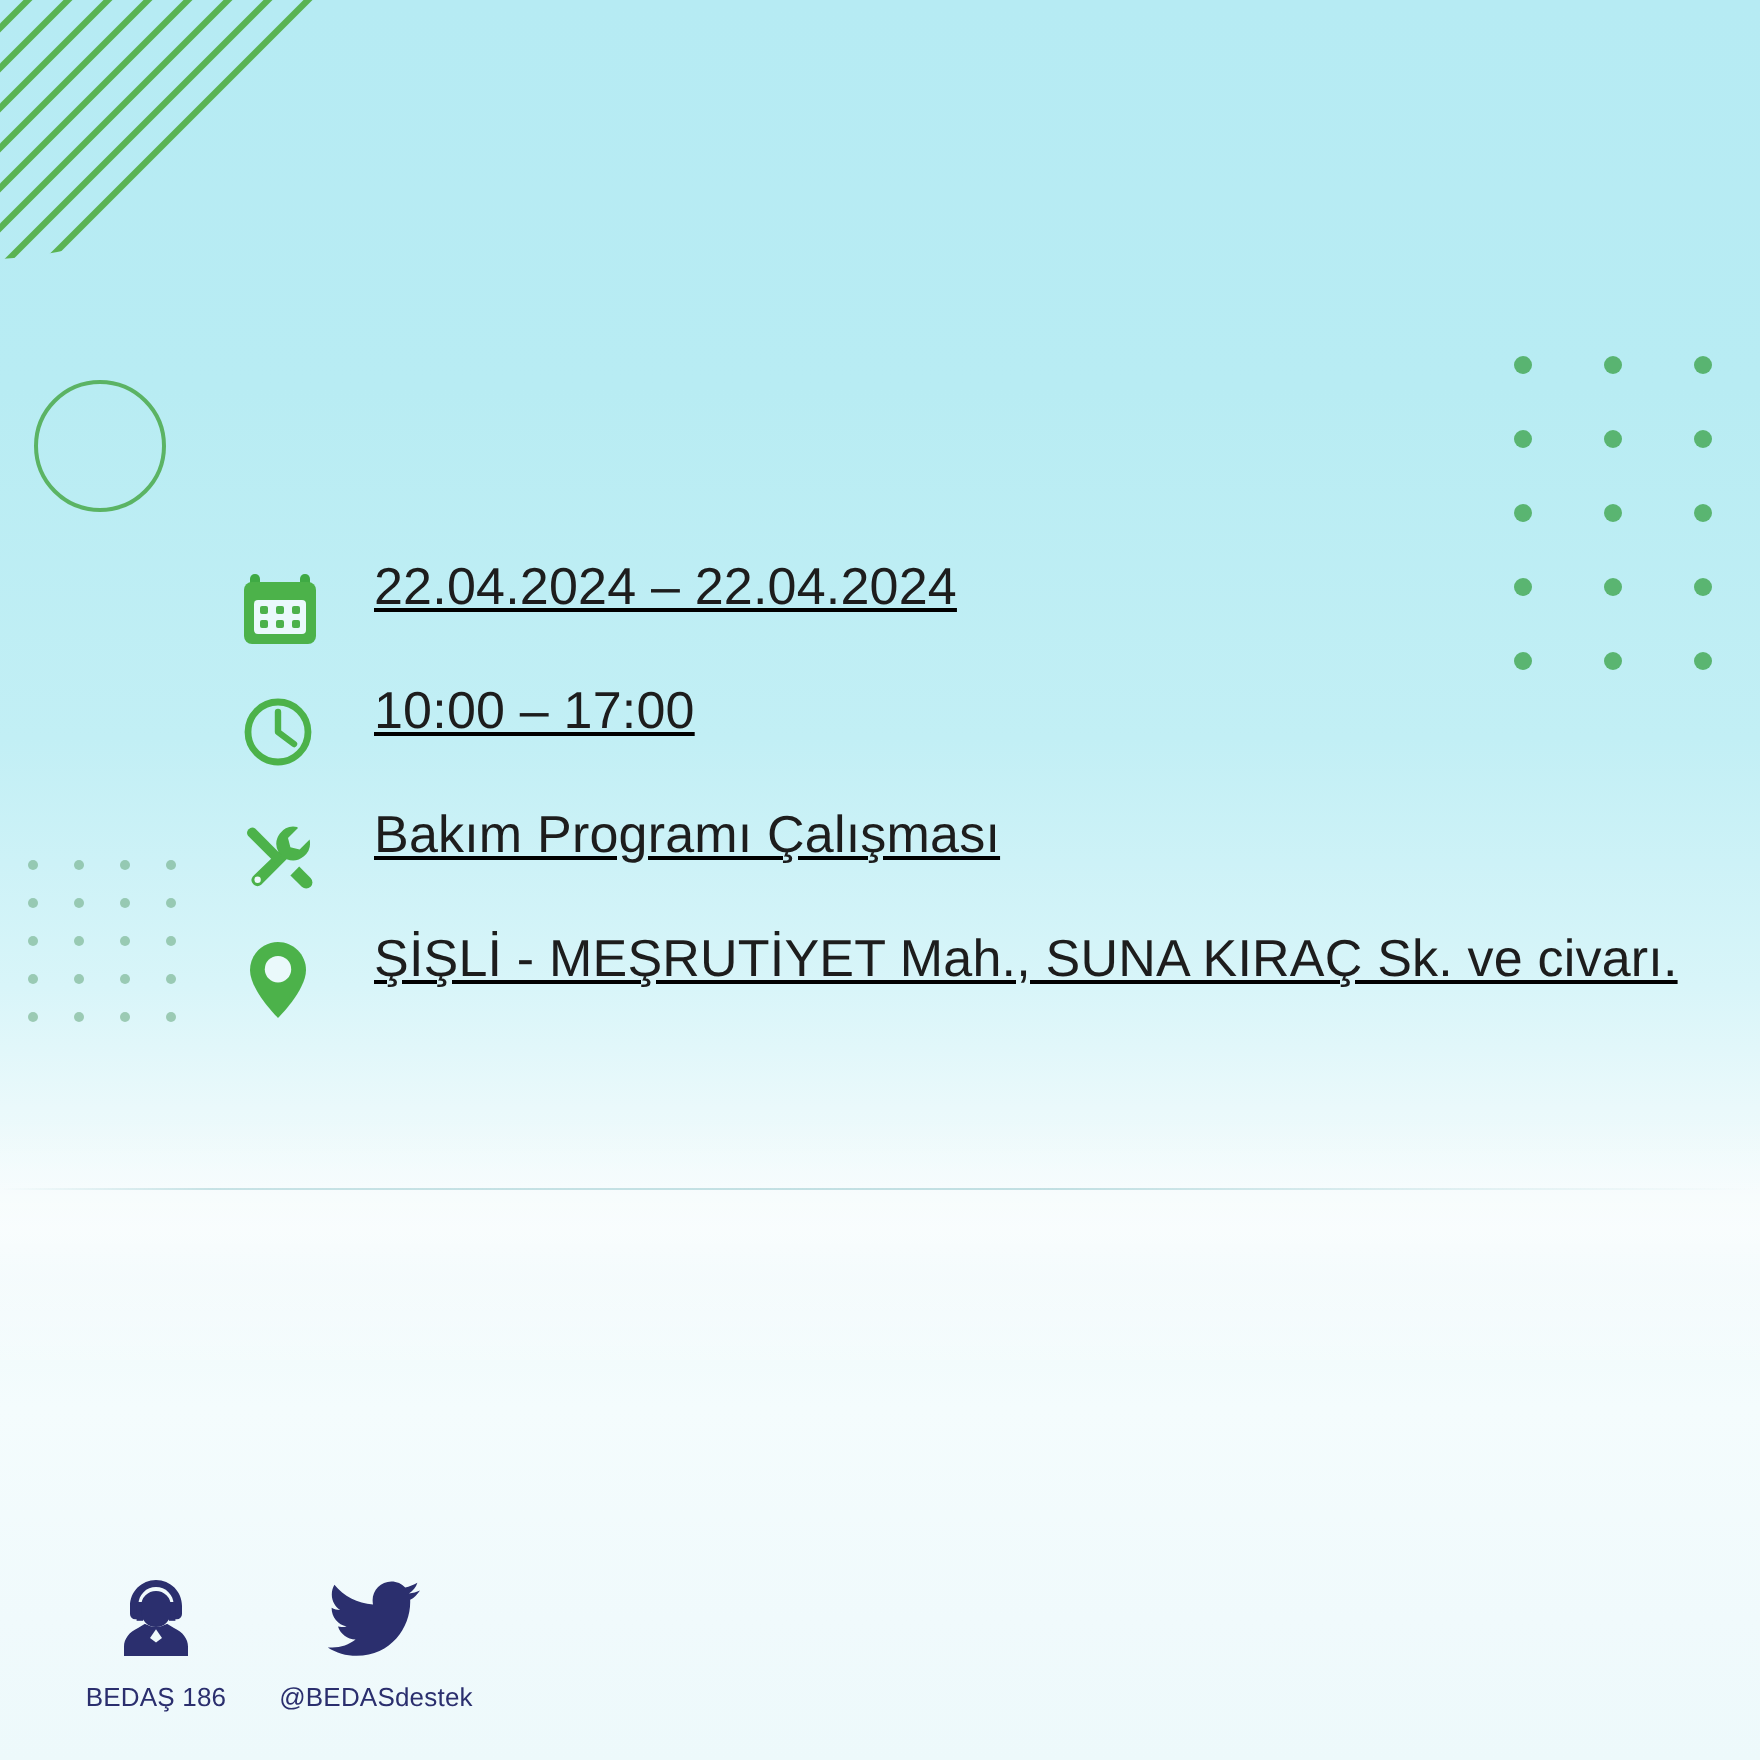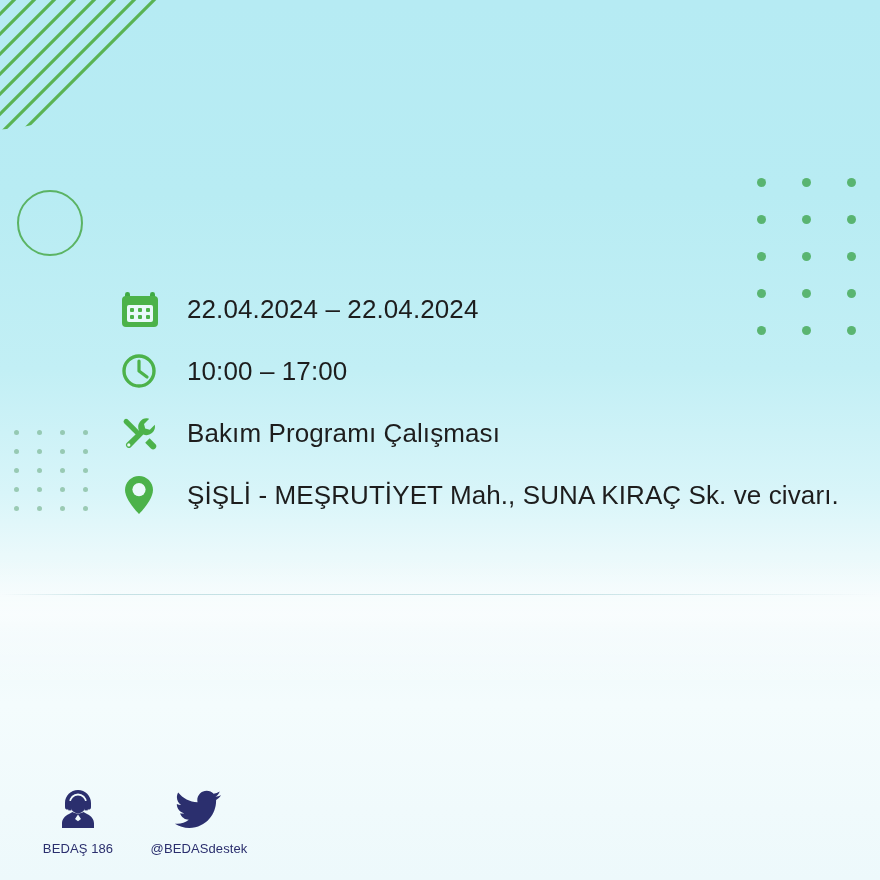--- a/index.html
+++ b/index.html
@@ -98,22 +98,22 @@
 
   
   #info {
     position: absolute;
     top: 278px;
     left: 118px;
     width: 740px;
   }
   .info-row {
     display: flex;
-    align-items: center;
     height: 62px;
+    text-decoration: underline;
   }
   .info-icon {
     width: 52px;
     min-width: 52px;
     height: 52px;
     display: flex;
     align-items: center;
     justify-content: flex-start;
   }
   .info-text {
@@ -123,21 +123,21 @@
     white-space: nowrap;
     margin-left: 17px;
   }
 
   
   #footer-contacts {
     position: absolute;
     left: 34px;
     top: 782px;
     display: flex;
-    gap: 33px;
+    gap: 22px;
     justify-content: space-between;
   }
   .contact {
     width: 88px;
     display: flex;
     flex-direction: column;
     align-items: center;
   }
   .contact-icon { height: 50px; display: flex; align-items: flex-end; justify-content: center; }
   .contact-label {

